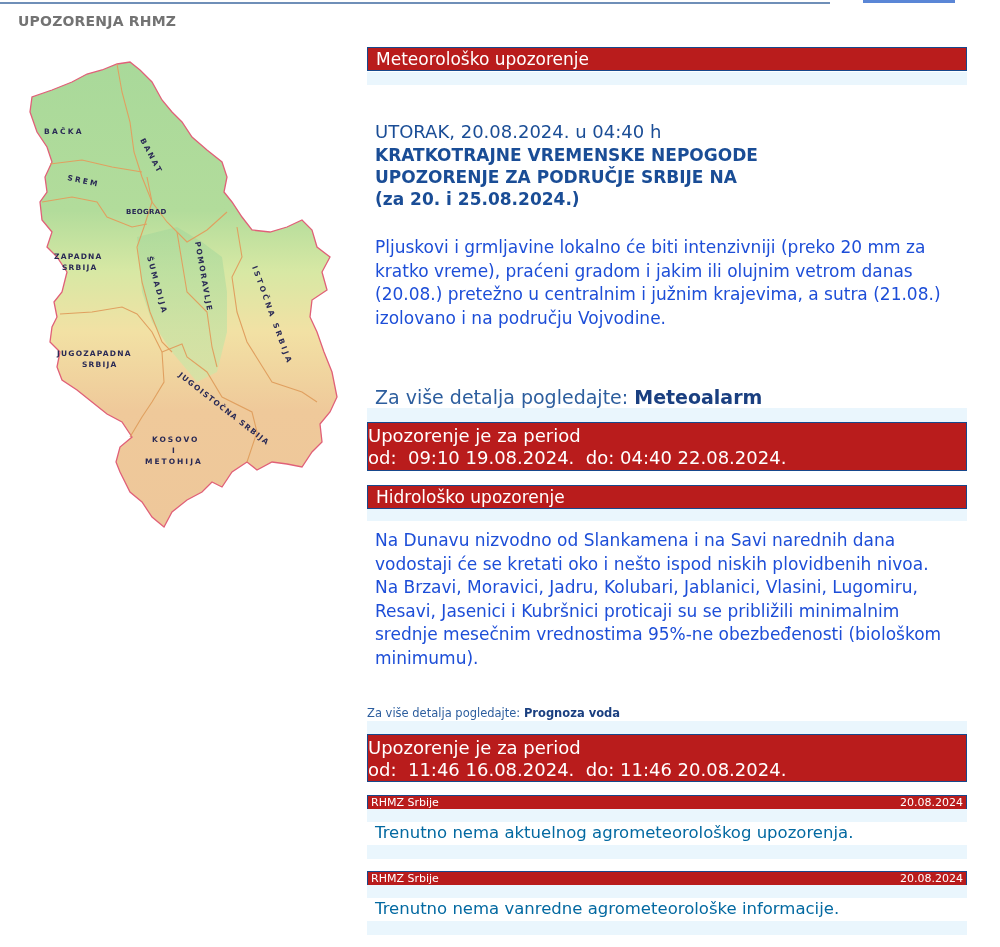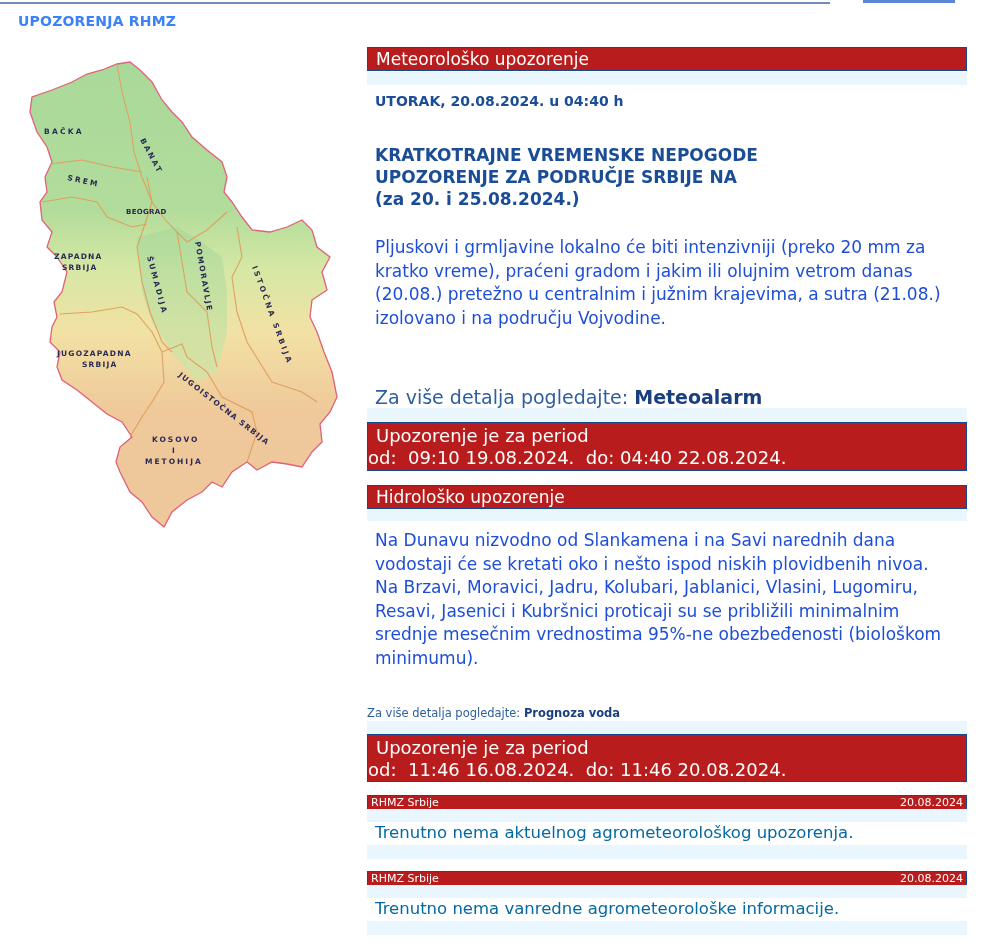--- a/index.html
+++ b/index.html
@@ -2,39 +2,39 @@
 <html><head>
 <meta charset="utf-8">
 <style>
   * { box-sizing: border-box; margin: 0; padding: 0; }
   html, body { width: 1000px; height: 947px; background: #ffffff; overflow: hidden; }
   body { position: relative; font-family: "DejaVu Sans", sans-serif; color: #1a4d96; }
 
   .top-rule { position: absolute; left: 0; top: 2px; width: 830px; height: 2px; background: #6f8fb8; }
   .top-graphic { position: absolute; left: 863px; top: 0; width: 92px; height: 3px; background: #5a86d6; }
 
-  .site-title { position: absolute; left: 18px; top: 13px; font-size: 14px; font-weight: bold; color: #3b82f6; letter-spacing: 0.2px; }
+  .site-title { position: absolute; left: 18px; top: 13px; font-size: 14px; font-weight: bold; color: #737373; letter-spacing: 0.2px; }
 
   .map { position: absolute; left: 12px; top: 52px; width: 330px; height: 485px; }
   .map svg { width: 100%; height: 100%; display: block; }
   .map text { font-family: "DejaVu Sans", sans-serif; font-weight: bold; fill: #2a2a55; font-size: 7.5px; letter-spacing: 2.2px; }
 
   .panel { position: absolute; left: 367px; width: 600px; }
   .bar { background: #b91c1c; color: #ffffff; border: 1px solid #17488c; }
   .bar-title { height: 24px; font-size: 17px; line-height: 23px; padding-left: 8px; }
   .strip { background: #eaf6fd; }
 
-  .date-line { font-size: 14px; font-weight: bold; color: #1a4d96; padding-left: 8px; }
+  .date-line { font-size: 18px; font-weight: normal; color: #1a4d96; padding-left: 8px; margin-top: 28px; }
   .warn-title { font-size: 17px; font-weight: bold; color: #1a4d96; line-height: 22px; padding-left: 8px; }
   .body-text { font-size: 17px; color: #1d4ed8; line-height: 23.5px; padding-left: 8px; padding-right: 8px; }
   .more { font-size: 19px; color: #2d5e9e; }
   .more b { color: #1a3f80; }
 
   .period { height: 49px; font-size: 18px; line-height: 22px; padding-top: 2px; }
-  .period .l1 { padding-left: 8px; }
+  .period .l1 { padding-left: 0; }
   .period .l2 { padding-left: 0; }
 
   .small-bar { height: 25px; font-size: 11px; line-height: 13px; padding: 0 3px; display: flex; justify-content: space-between; }
 
   .agro-text { font-size: 16.5px; color: #0369a1; padding-left: 8px; }
 </style>
 </head>
 <body>
 
 <div class="top-rule"></div>

